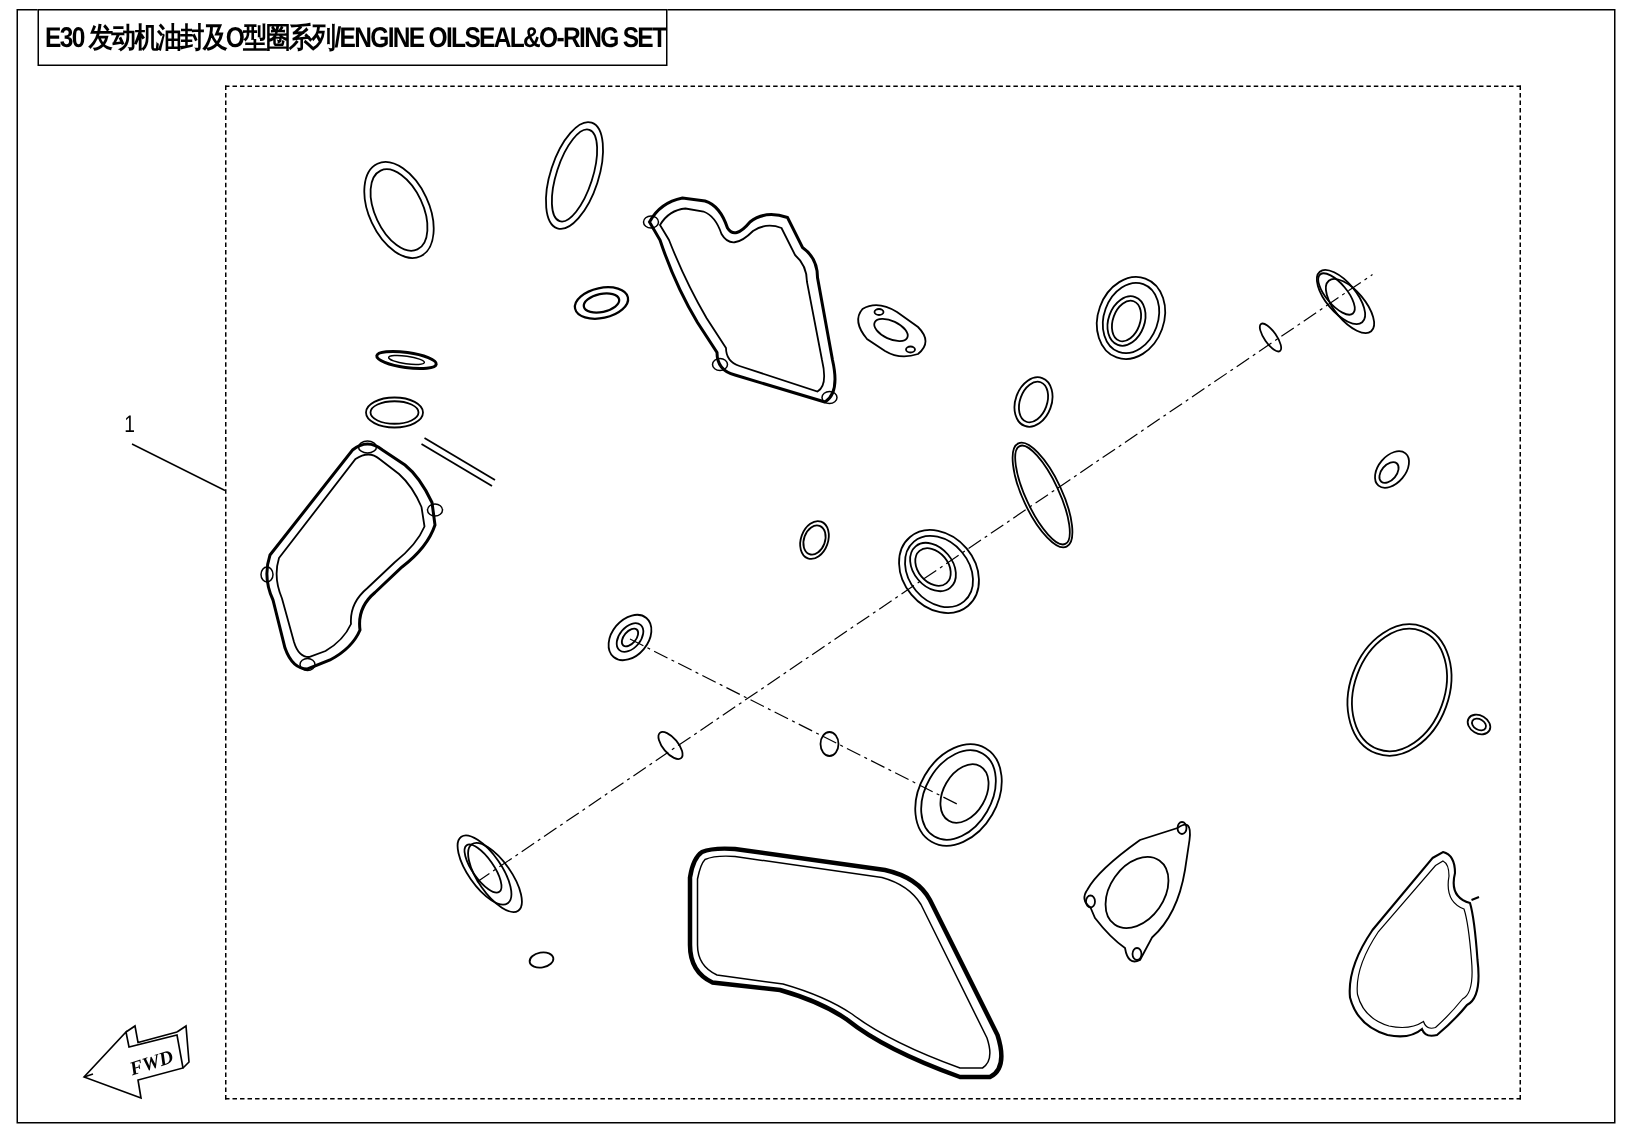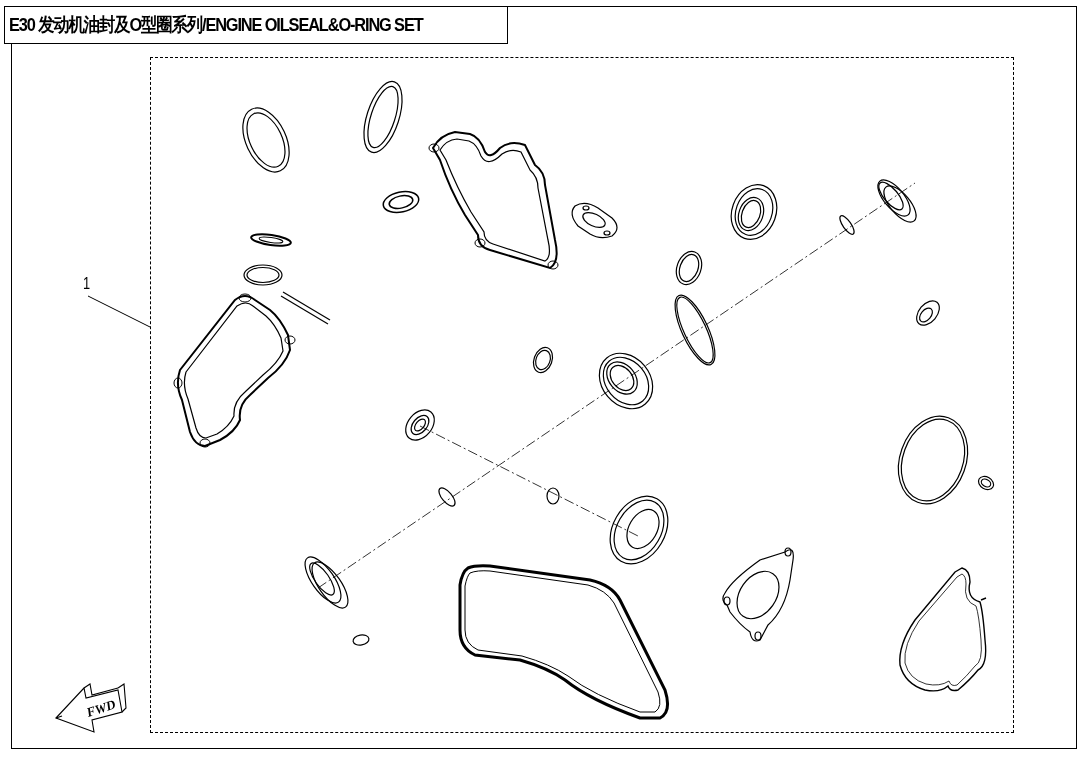--- a/index.html
+++ b/index.html
@@ -1,18 +1,18 @@
 <!DOCTYPE html>
 <html><head>
 <meta charset="utf-8">
 <style>
   html, body { margin: 0; padding: 0; background: #ffffff; }
   body { width: 1090px; height: 760px; position: relative; overflow: hidden; font-family: "Liberation Sans", sans-serif; }
   .frame { position: absolute; left: 11px; top: 6px; width: 1066px; height: 743px; border: 1.5px solid #000; box-sizing: border-box; }
-  .title-box { position: absolute; left: 4px; top: 6px; width: 504px; height: 38px; border: 1.5px solid #000; box-sizing: border-box; display: flex; align-items: center; padding-left: 4px; background: #fff; }
+  .title-box { position: absolute; left: 25px; top: 6px; width: 420px; height: 38px; border: 1.5px solid #000; box-sizing: border-box; display: flex; align-items: center; padding-left: 4px; background: #fff; }
   .title-text { font-family: "Liberation Sans", sans-serif; font-size: 19px; font-weight: bold; color: #000; letter-spacing: -1.3px; transform: scaleX(0.86); transform-origin: left center; white-space: nowrap; }
   .dashed-area { position: absolute; left: 150px; top: 57px; width: 864px; height: 676px; border: 1px dashed #000; box-sizing: border-box; }
   .callout { position: absolute; left: 82px; top: 275px; font-size: 16px; color: #000; transform: scaleX(0.8); }
   svg.art { position: absolute; left: 0; top: 0; }
   .fwd-label { font-family: "Liberation Serif", serif; font-weight: bold; font-style: italic; }
 </style>
 </head>
 <body>
 
 <div class="frame"></div>

